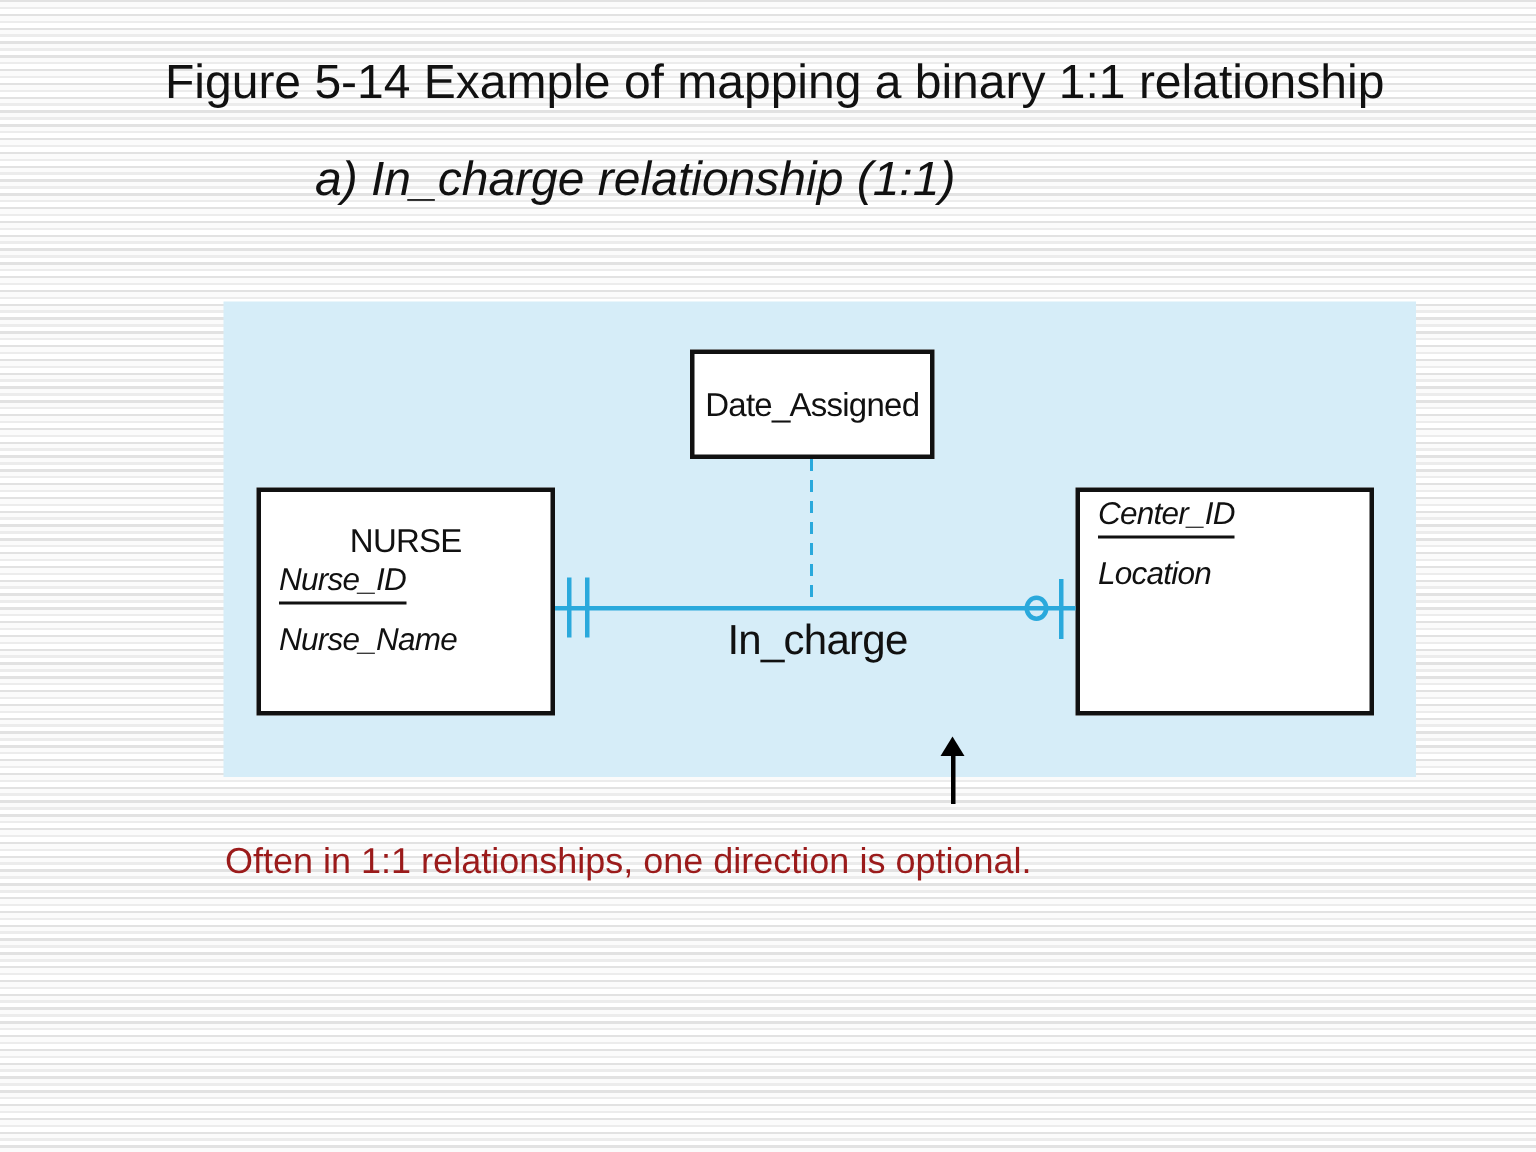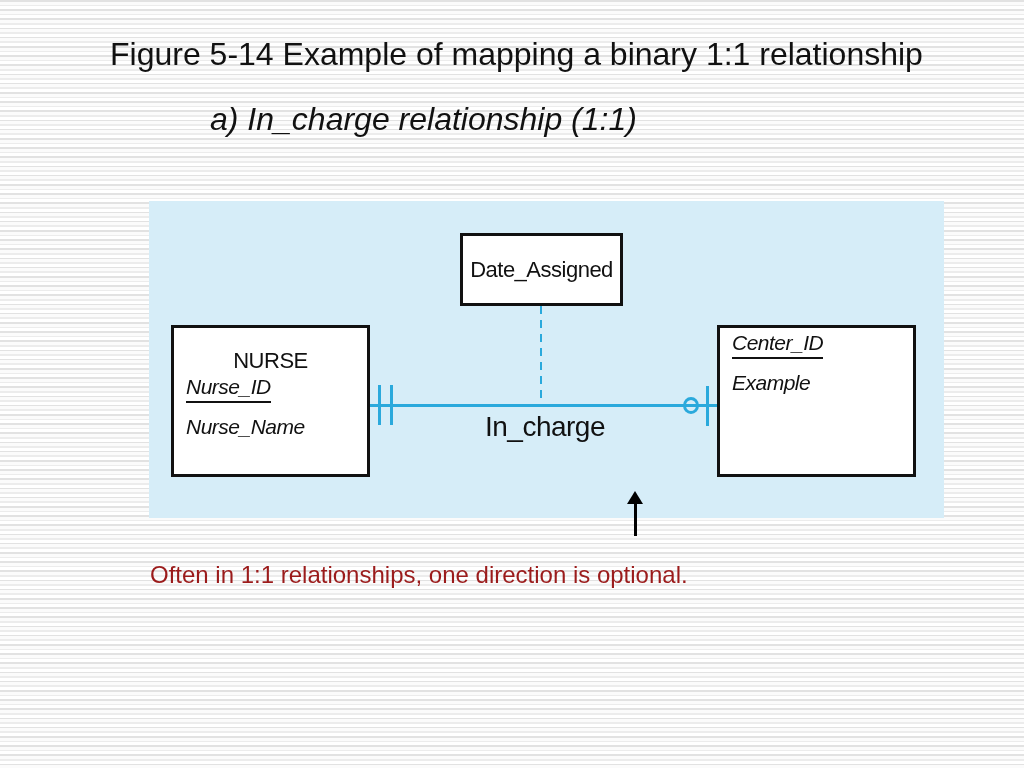--- a/index.html
+++ b/index.html
@@ -186,21 +186,21 @@
         </div>
         <div class="attr">Nurse_Name</div>
       </div>
     </div>
 
     <div class="dbox entity entity-care">
       <div class="entity-attrs">
         <div class="attr key">
           <span class="key-underline">Center_ID</span>
         </div>
-        <div class="attr">Example</div>
+        <div class="attr">Location</div>
       </div>
     </div>
 
     <div class="rel-line"></div>
     <div class="tick tick-1"></div>
     <div class="tick tick-2"></div>
     <div class="optional-circle"></div>
     <div class="tick tick-right"></div>
 
     <div class="rel-label">In_charge</div>

